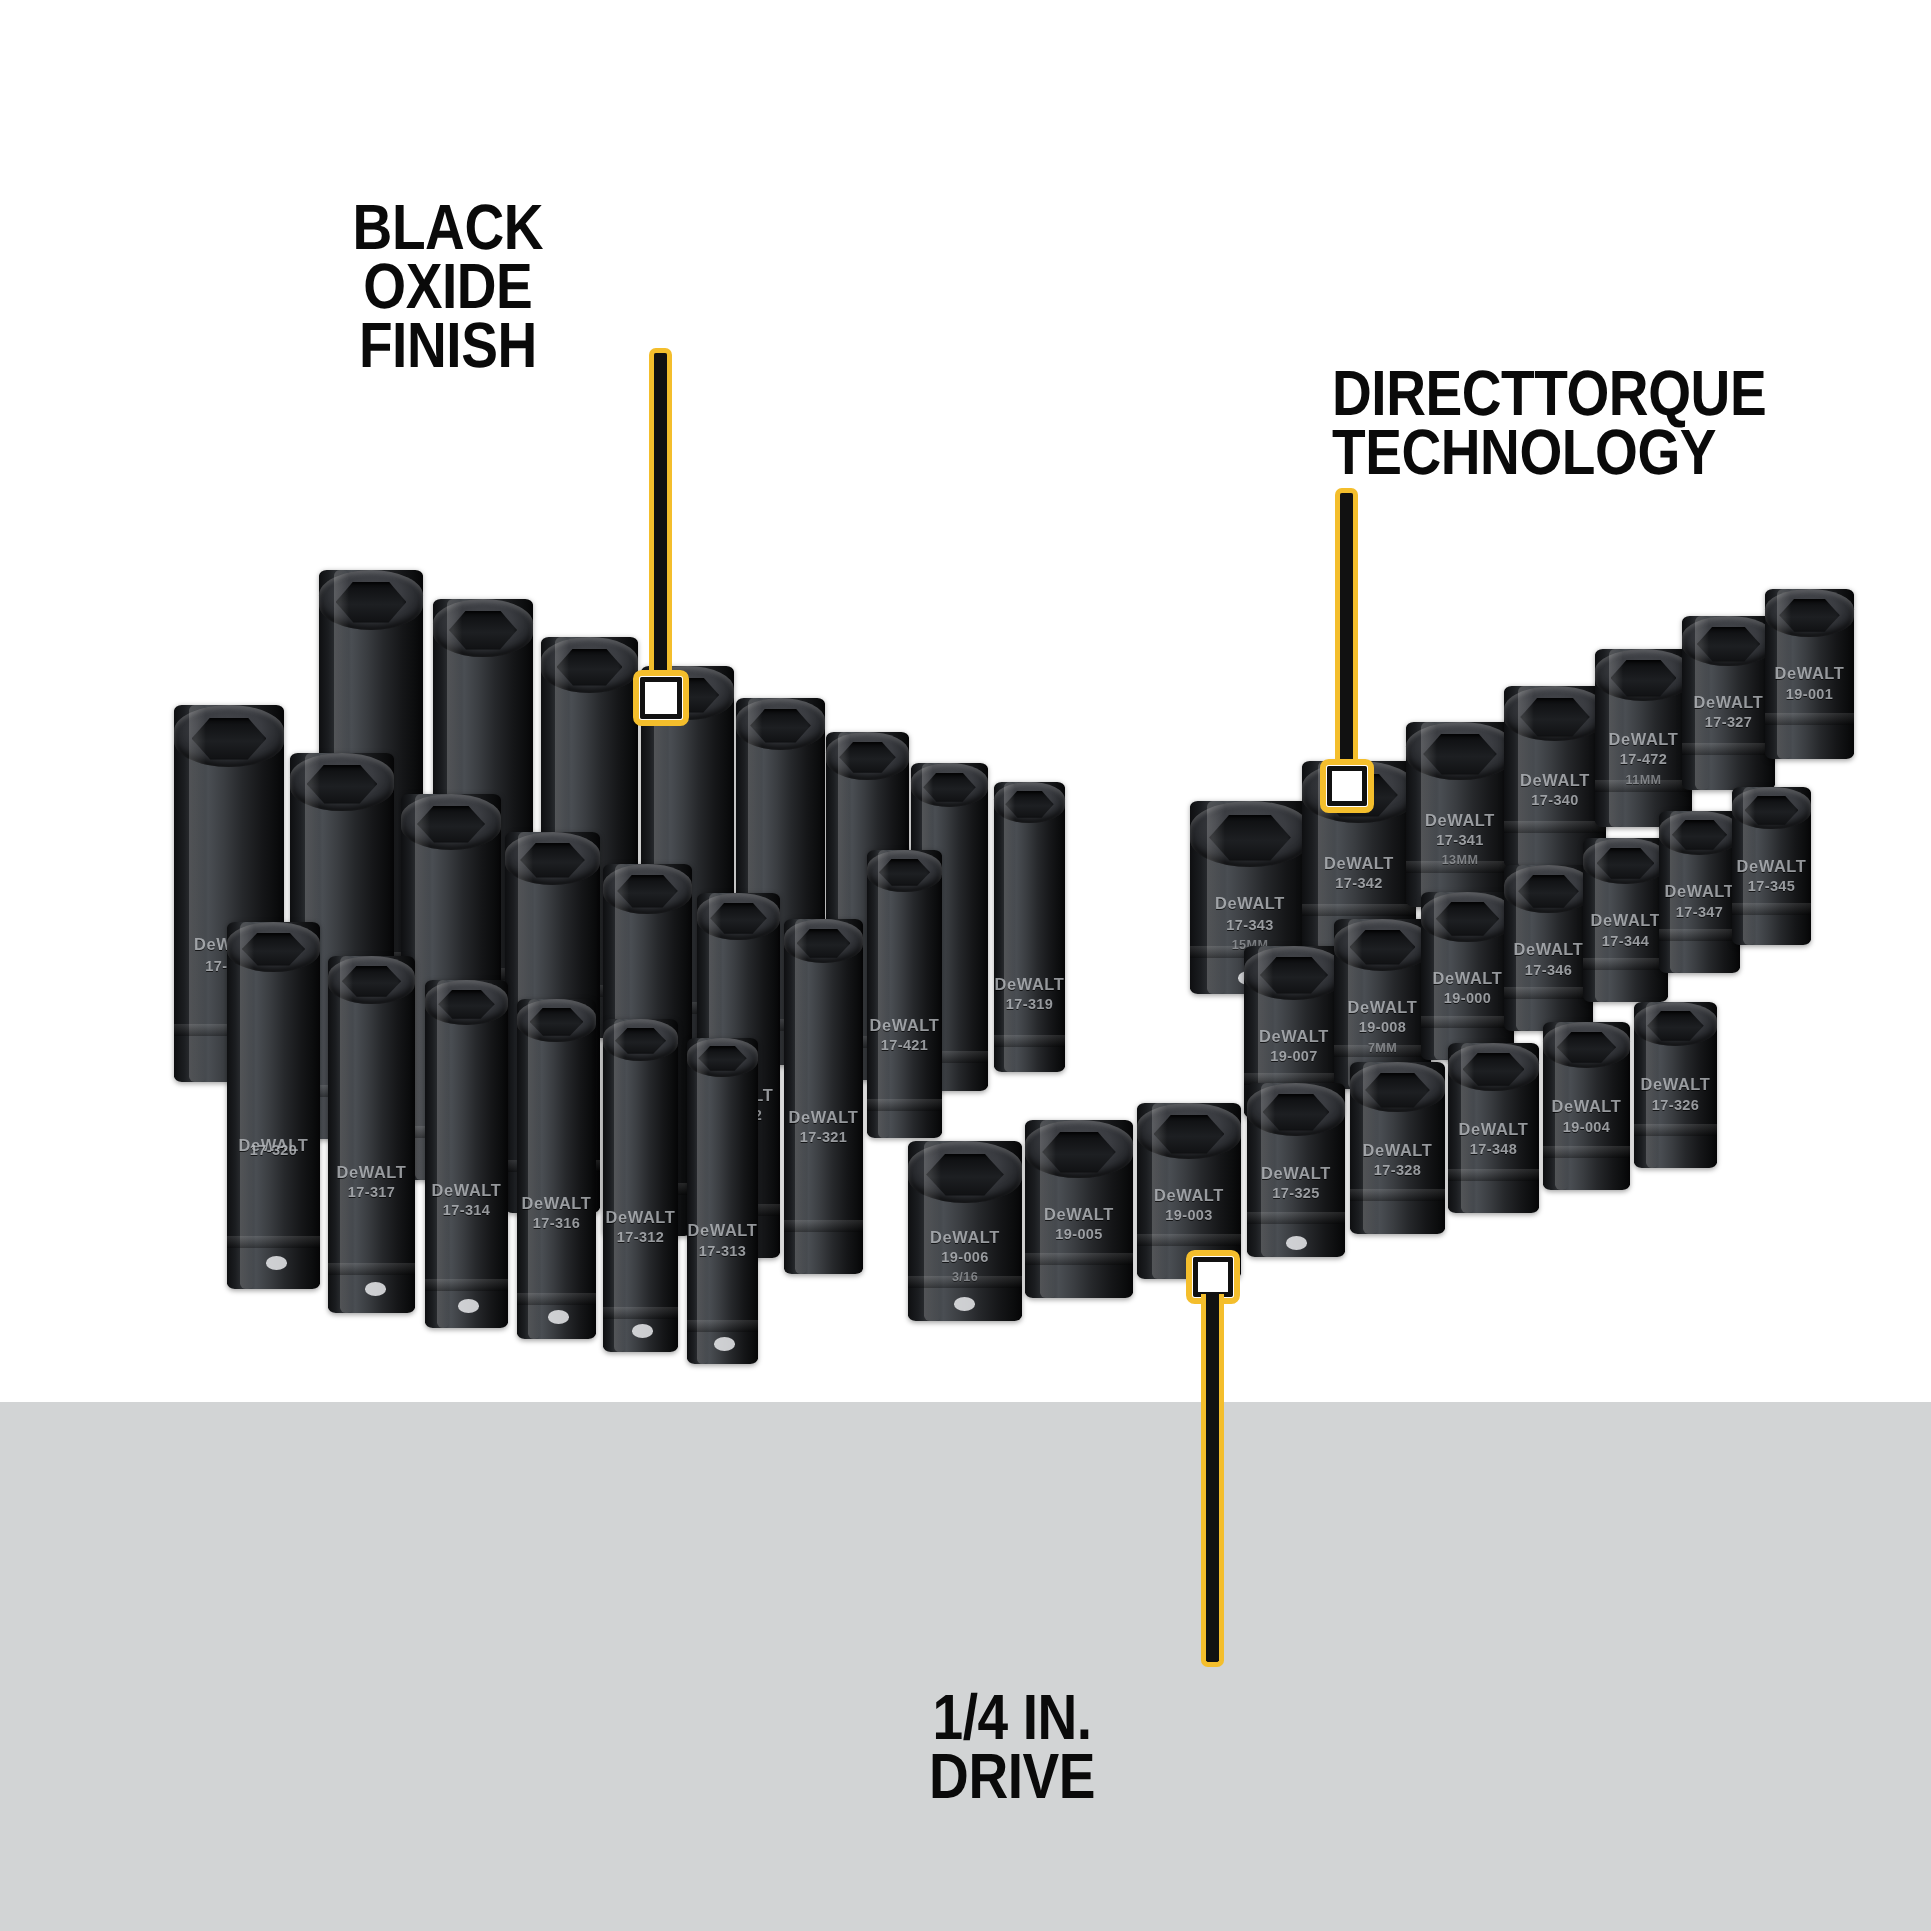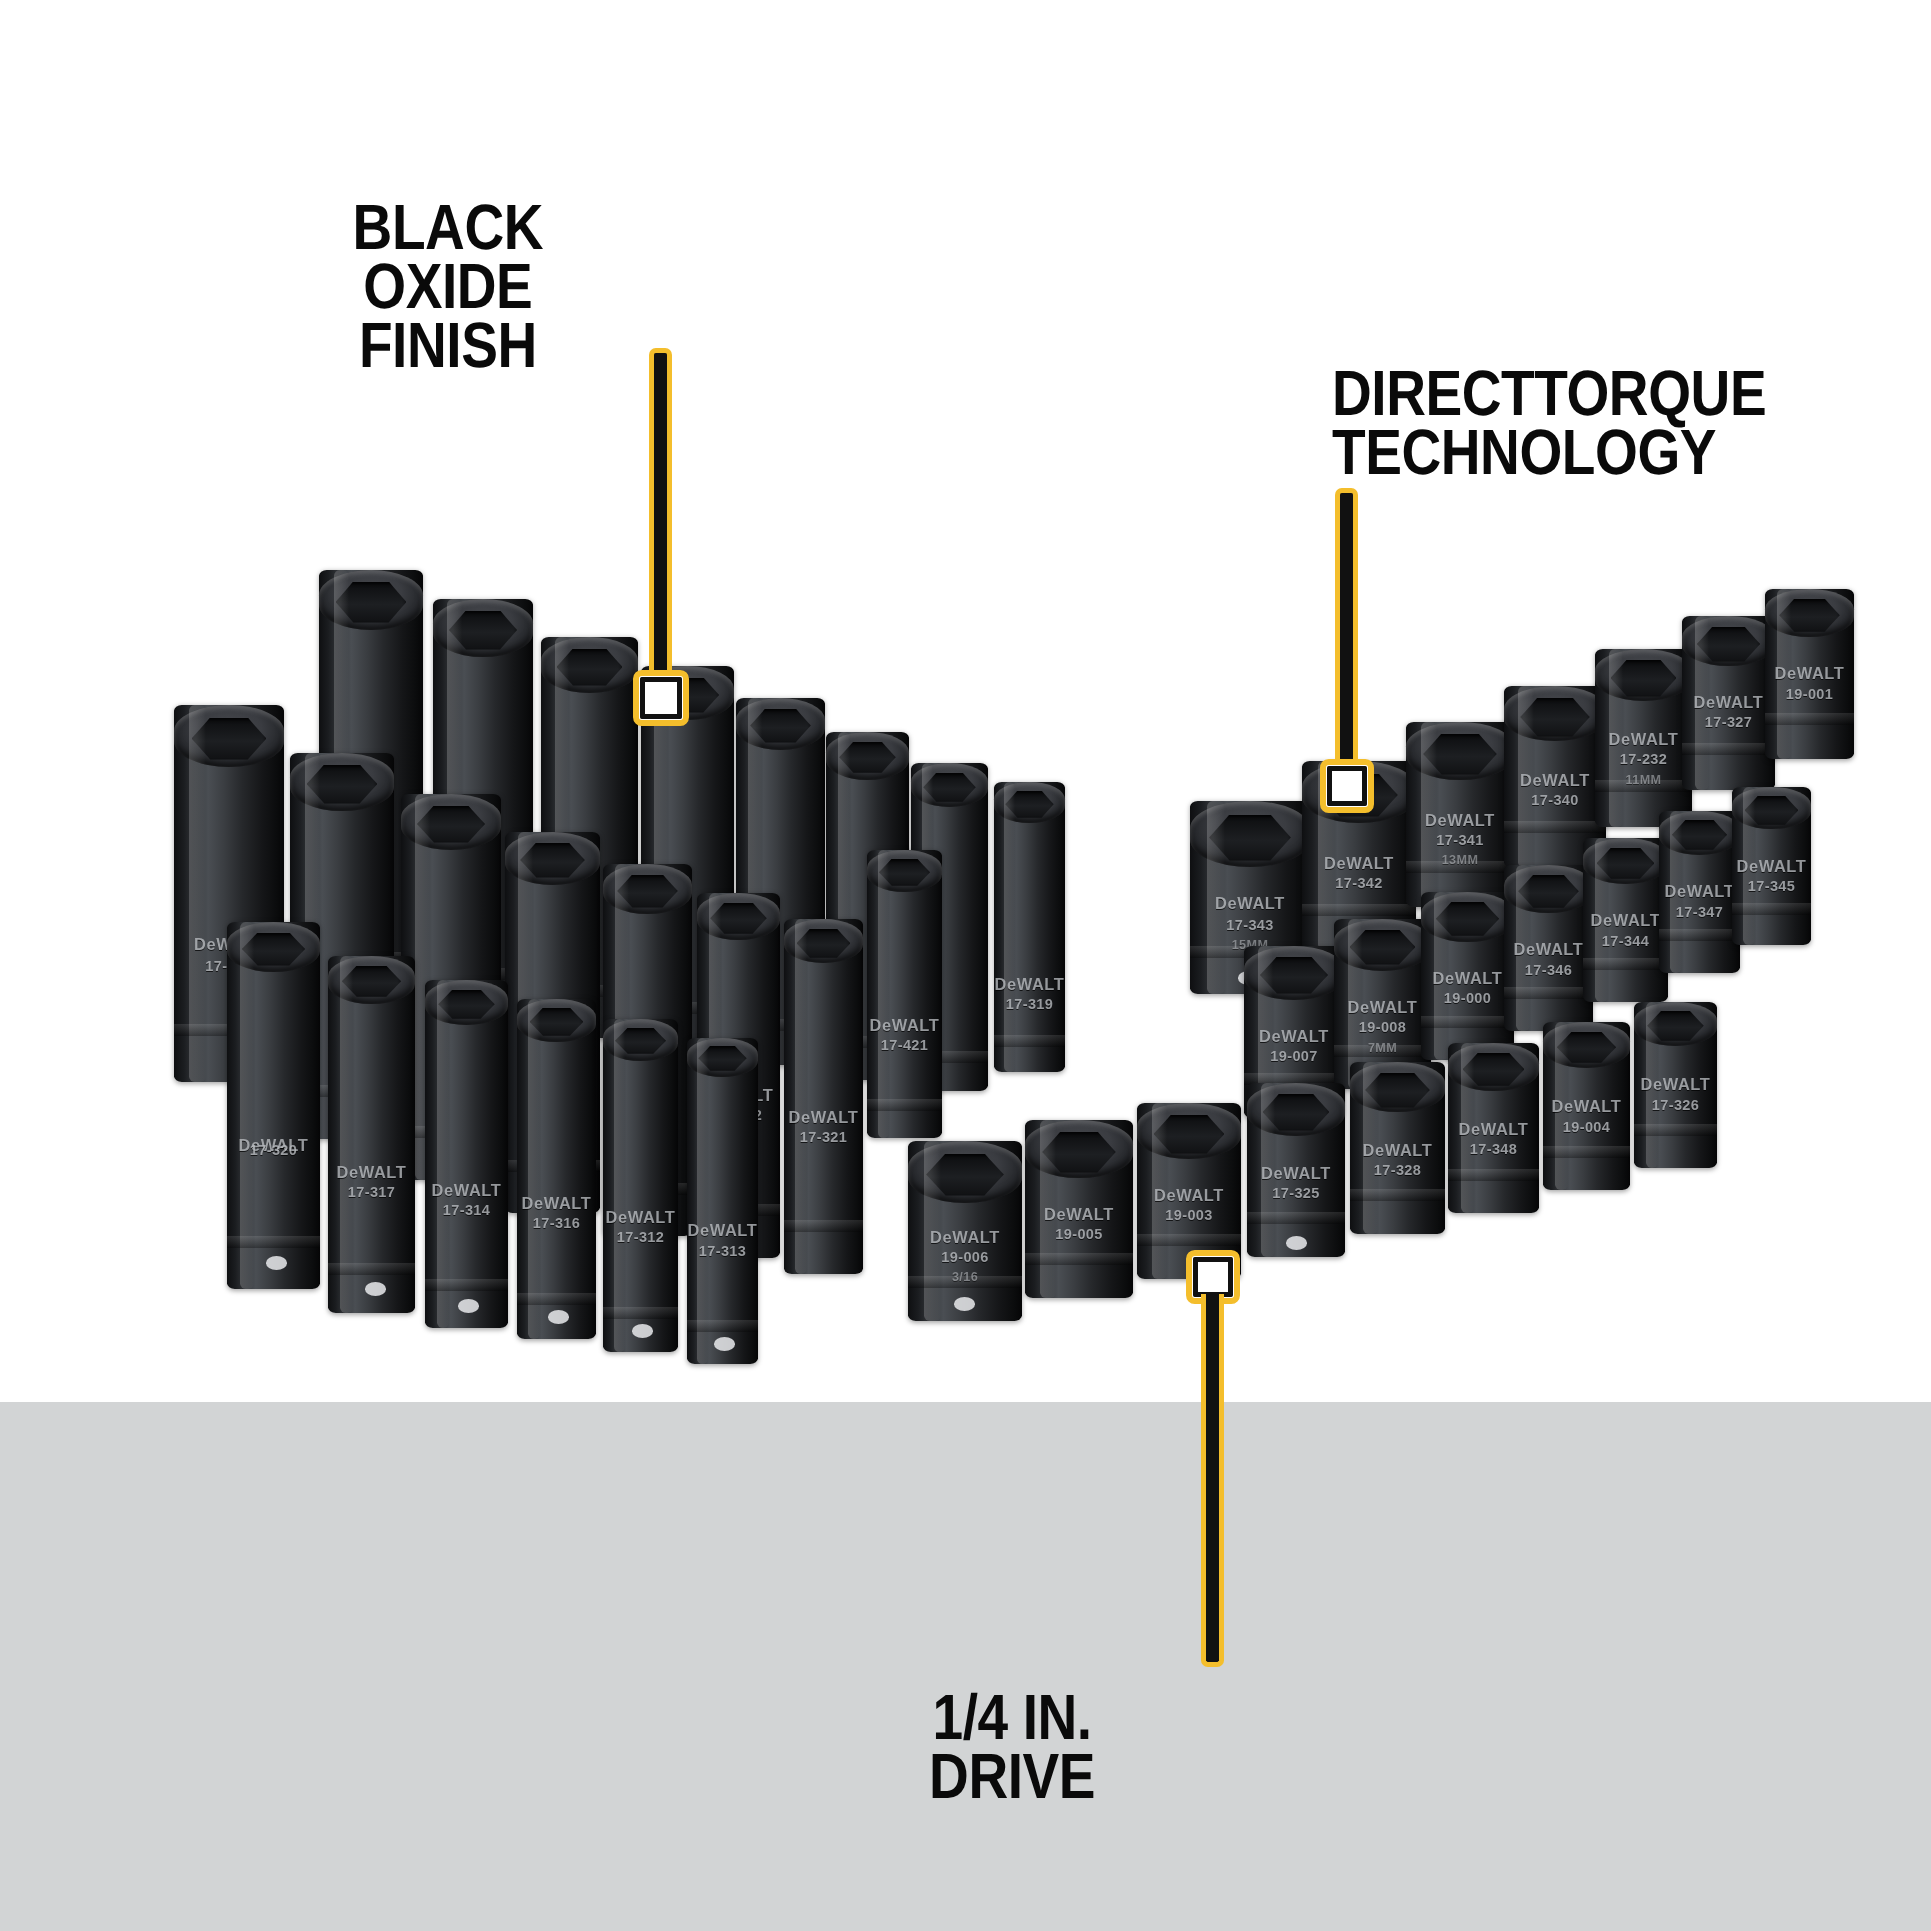--- a/index.html
+++ b/index.html
@@ -343,21 +343,21 @@
       <div class="label brand" style="top:85px;">DeWALT</div>
       <div class="label" style="top:106px;">17-340</div>
     </div>
     <div class="socket" style="left:1595px;top:649px;width:97px;height:178px;">
       <div class="body" style="height:178px;"></div>
       <div class="rim" style="height:52px;"></div>
       <div class="hex" style="top:10.6px;height:37px;"></div>
       <div class="sheen"></div>
       <div class="collar" style="top:131px;"></div>
       <div class="label brand" style="top:81px;">DeWALT</div>
-      <div class="label" style="top:102px;">17-232</div>
+      <div class="label" style="top:102px;">17-472</div>
       <div class="label sub" style="top:124px;">11MM</div>
     </div>
     <div class="socket" style="left:1682px;top:616px;width:93px;height:174px;">
       <div class="body" style="height:174px;"></div>
       <div class="rim" style="height:50px;"></div>
       <div class="hex" style="top:10.6px;height:35px;"></div>
       <div class="sheen"></div>
       <div class="collar" style="top:127px;"></div>
       <div class="label brand" style="top:77px;">DeWALT</div>
       <div class="label" style="top:98px;">17-327</div>

